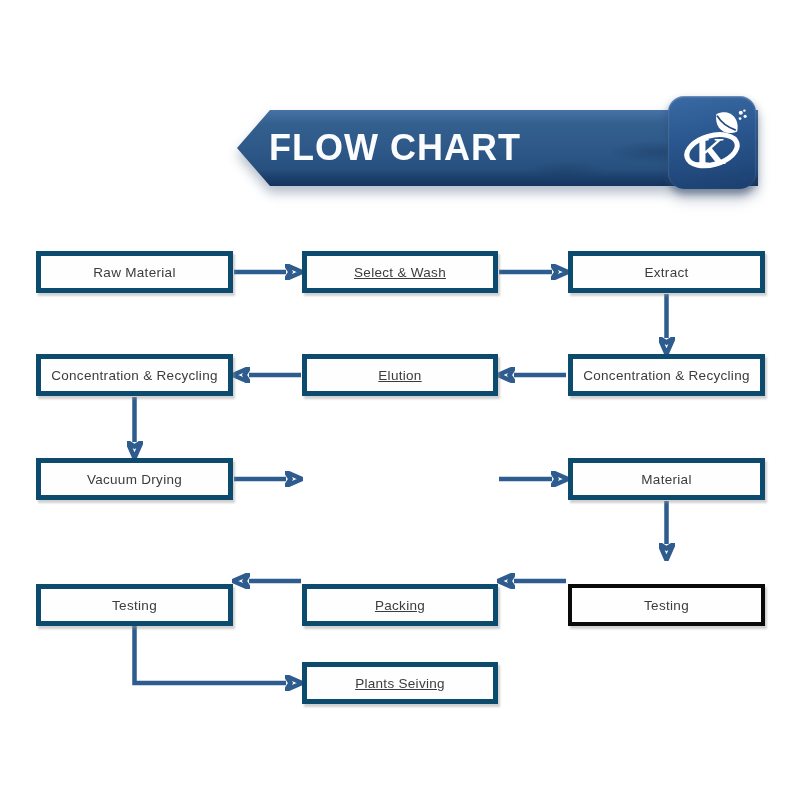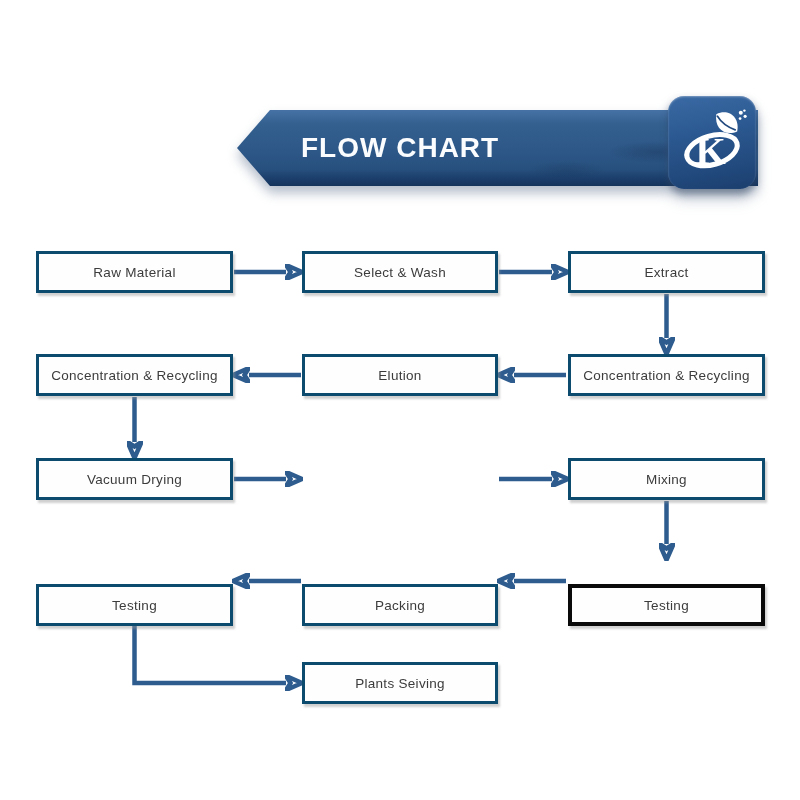--- a/index.html
+++ b/index.html
@@ -20,46 +20,46 @@
     display:flex;align-items:center;
   }
   .ribbon::after{
     content:"";position:absolute;inset:0;pointer-events:none;
     background:
       radial-gradient(70px 16px at 420px 42px, rgba(8,22,48,0.22), transparent 70%),
       radial-gradient(55px 13px at 330px 60px, rgba(8,22,48,0.14), transparent 70%),
       radial-gradient(80px 15px at 505px 34px, rgba(8,22,48,0.12), transparent 70%);
   }
   .ribbon-title{
-    position:relative;margin-left:64px;color:#fbfcfe;
-    font-size:28px;font-weight:bold;letter-spacing:1px;z-index:2;
+    position:relative;margin-left:32px;color:#fbfcfe;
+    font-size:36px;font-weight:bold;letter-spacing:1px;z-index:2;
   }
   .logo-plate{
     position:absolute;left:668px;top:96px;width:88px;height:93px;
     border-radius:16px;
     background:linear-gradient(170deg,#3a6aa4 0%,#2b5890 40%,#224a7e 75%,#1b3e6d 100%);
     box-shadow:inset 0 1px 2px rgba(255,255,255,0.35), 0 5px 7px rgba(50,70,100,0.5);
     display:flex;align-items:center;justify-content:center;
   }
 
   
   .connectors{position:absolute;left:0;top:0;width:800px;height:800px;pointer-events:none;}
   .connectors path{stroke:#2e5c8e;stroke-width:4.5;fill:none;}
 
   
   .node{
     position:absolute;height:42px;box-sizing:border-box;
-    background:#fefefe;border:3px solid #0c4a6e;
+    background:#fefefe;border:5px solid #0c4a6e;
     box-shadow:2px 3px 2px rgba(150,150,150,0.45);
     display:flex;align-items:center;justify-content:center;
     font-size:13.5px;color:#3c3c3c;letter-spacing:0.3px;
   }
   .node.highlight{border:4px solid #0a0a0a;}
   .c1{left:36px;width:197px;}
-  .c2{left:302px;width:196px;}
+  .c2{left:302px;width:196px;text-decoration:underline;}
   .c3{left:568px;width:197px;}
   .r1{top:251px;}
   .r2{top:354px;}
   .r3{top:458px;}
   .r4{top:560px;margin-top:24px;}
   .r5{top:662px;}
 </style>
 </head>
 <body>
 
@@ -122,21 +122,21 @@
     <span>Elution</span>
   </div>
   <div class="node c3 r2">
     <span>Concentration &amp; Recycling</span>
   </div>
 
   <div class="node c1 r3">
     <span>Vacuum Drying</span>
   </div>
   <div class="node c3 r3">
-    <span>Mixing</span>
+    <span>Material</span>
   </div>
 
   <div class="node c1 r4">
     <span>Testing</span>
   </div>
   <div class="node c2 r4">
     <span>Packing</span>
   </div>
   <div class="node c3 r4 highlight">
     <span>Testing</span>

